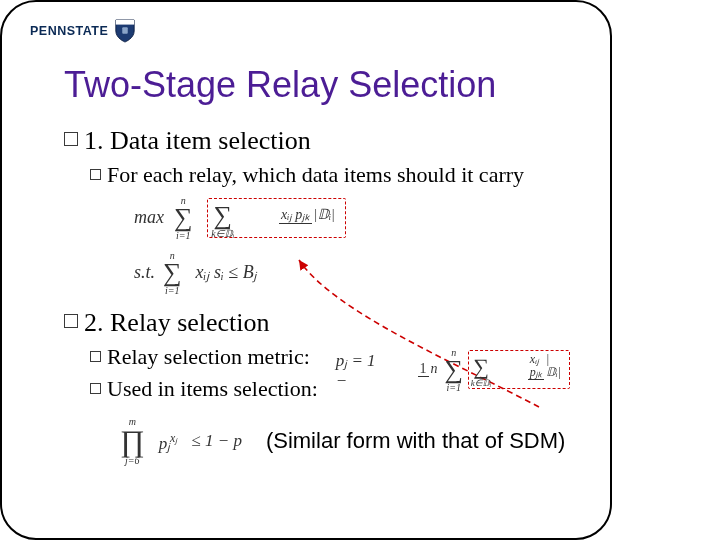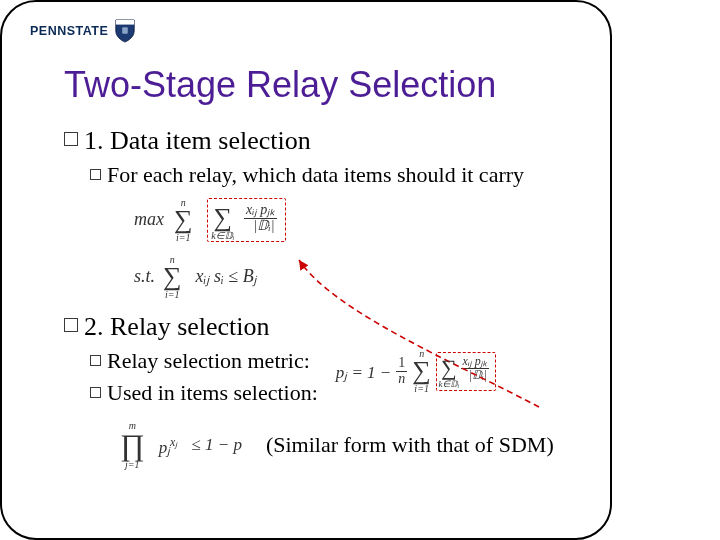--- a/index.html
+++ b/index.html
@@ -71,41 +71,41 @@
     font-size: 18px;
     color: #333;
     margin-left: 70px;
     line-height: 1.1;
   }
   .eqrow { display: flex; align-items: center; gap: 4px; }
   .sumsym, .prodsym { font-size: 26px; line-height: 1; position: relative; }
   .sumsym .lim, .prodsym .lim { position:absolute; font-size:10px; left:50%; transform:translateX(-50%); font-style:italic; }
   .sumsym .top { top:-9px; } .sumsym .bot { bottom:-10px; white-space:nowrap; }
   .prodsym .top { top:-9px; } .prodsym .bot { bottom:-10px; white-space:nowrap; }
-  .frac { display:inline-flex; flex-direction:column; align-items:flex-end; font-size:14px; line-height:1.05; }
+  .frac { display:inline-flex; flex-direction:row; align-items:flex-start; font-size:14px; line-height:1.05;margin-left:35px; }
   .frac .num { border-bottom:1px solid #333; padding:0 2px; }
   .frac .den { padding:0 2px; }
   .redbox {
     border: 1.5px dashed #cc0000;
     border-radius: 2px;
     padding: 4px 8px 8px 6px;
   }
   .section2 { margin-top: 22px; }
   .inlineEq {
     font-family: 'Cambria Math','Times New Roman', serif;
     font-size: 17px; color:#333;
     display:flex; align-items:center; gap:5px;
   }
   .row { display:flex; align-items: center; }
   .gap { display:inline-block; }
   .arrow {
     position:absolute; pointer-events:none;
   }
   .similar {
-    font-family: Liberation Serif, serif;
+    font-family: Liberation Sans, sans-serif;
     font-size: 22px;
     text-align: center;
   }
   sup { font-size: 0.7em; }
   .it { font-style: italic; }
 </style>
 </head>
 <body>
 
 <div class="slide">
@@ -216,21 +216,21 @@
               </span>
             </span>
           </span>
         </div>
       </div>
 
       <div class="row" style="margin-top:18px; margin-left:56px; gap:24px; align-items:center;">
         <div class="inlineEq">
           <span class="prodsym" style="font-size:30px">∏
             <span class="lim top">m</span>
-            <span class="lim bot">j=1</span>
+            <span class="lim bot">j=6</span>
           </span>
           <span class="gap" style="width:4px"></span>
           <span class="it" style="position:relative">
             <span>pⱼ</span><sup style="font-style:italic">xⱼ</sup>
           </span>
           <span class="gap" style="width:4px"></span>
           <span class="it">≤ 1 − p</span>
         </div>
         <span class="similar">(Similar form with that of SDM)</span>
       </div>

